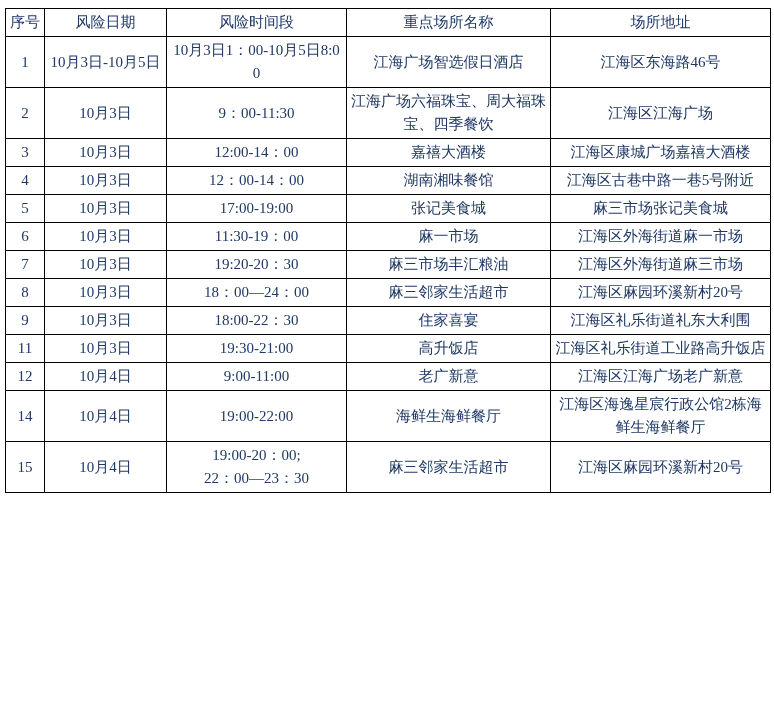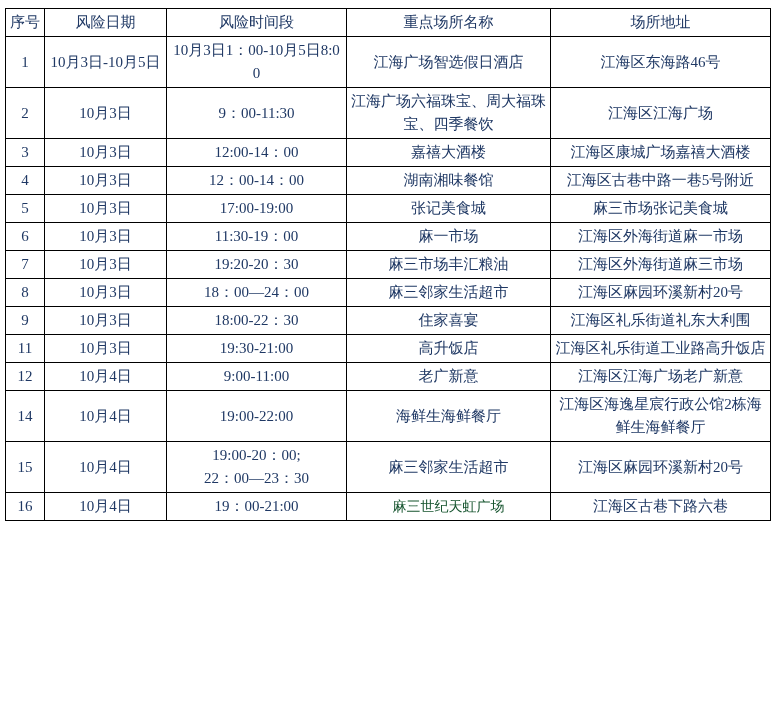--- a/index.html
+++ b/index.html
@@ -154,22 +154,15 @@
           <td>江海区海逸星宸行政公馆2栋海鲜生海鲜餐厅</td>
         </tr>
         <tr>
           <td>15</td>
           <td>10月4日</td>
           <td>19:00-20：00;
 22：00—23：30</td>
           <td>麻三邻家生活超市</td>
           <td>江海区麻园环溪新村20号</td>
         </tr>
-        <tr>
-          <td>16</td>
-          <td>10月4日</td>
-          <td>19：00-21:00</td>
-          <td>麻三世纪天虹广场</td>
-          <td>江海区古巷下路六巷</td>
-        </tr>
       </tbody>
   </table>
 </div>
 
 </body></html>

